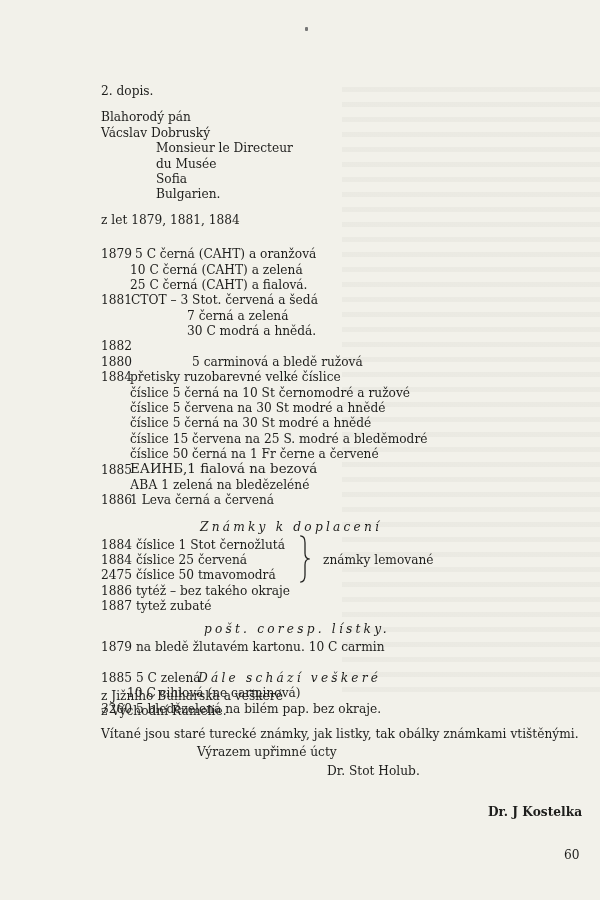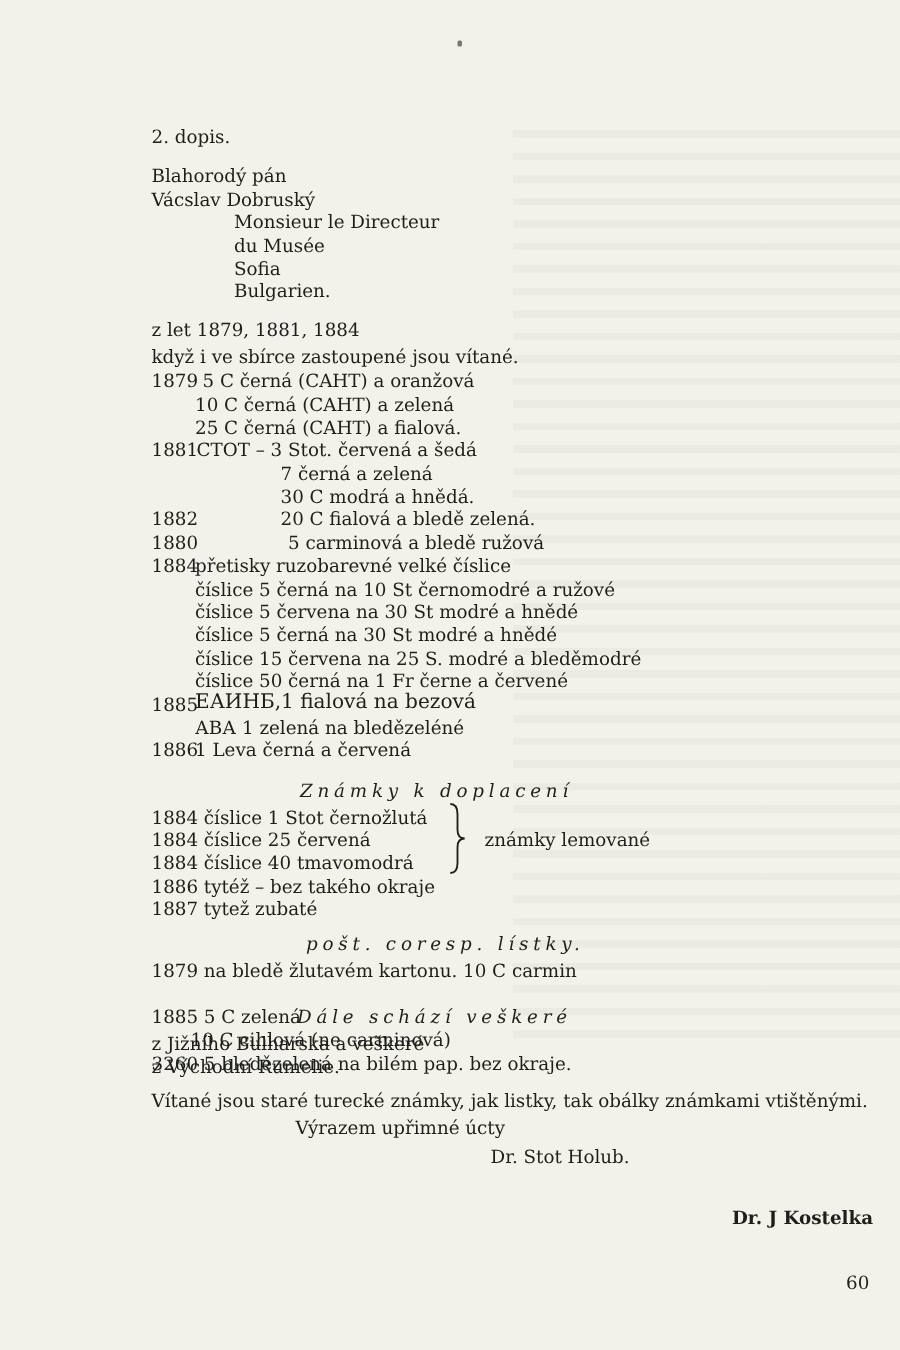--- a/index.html
+++ b/index.html
@@ -34,51 +34,49 @@
   <div class="line" style="left:89px;top:84px">2. dopis.</div>
 
   <div class="line" style="left:89px;top:110px">Blahorodý pán</div>
   <div class="line" style="left:89px;top:126px">Vácslav Dobruský</div>
   <div class="line" style="left:144px;top:141px">Monsieur le Directeur</div>
   <div class="line" style="left:144px;top:157px">du Musée</div>
   <div class="line" style="left:144px;top:172px">Sofia</div>
   <div class="line" style="left:144px;top:187px">Bulgarien.</div>
 
   <div class="line" style="left:89px;top:213px">z let 1879, 1881, 1884</div>
-  <div class="line" style="left:89px;top:231px">když i ve sbírce zastoupené jsou vítané.</div>
 
   <div class="line" style="left:89px;top:247px">1879</div>
   <div class="line" style="left:123px;top:247px">5 C černá (CAHT) a oranžová</div>
   <div class="line" style="left:118px;top:263px">10 C černá (CAHT) a zelená</div>
   <div class="line" style="left:118px;top:278px">25 C černá (CAHT) a fialová.</div>
   <div class="line" style="left:89px;top:293px">1881</div>
   <div class="line" style="left:119px;top:293px">CTOT –   3 Stot. červená a šedá</div>
   <div class="line" style="left:175px;top:309px">7   černá a zelená</div>
   <div class="line" style="left:175px;top:324px">30 C modrá a hnědá.</div>
   <div class="line" style="left:89px;top:339px">1882</div>
-  <div class="line" style="left:175px;top:339px">20 C fialová a bledě zelená.</div>
   <div class="line" style="left:89px;top:355px">1880</div>
   <div class="line" style="left:180px;top:355px">5 carminová a bledě ružová</div>
   <div class="line" style="left:89px;top:370px">1884</div>
   <div class="line" style="left:118px;top:370px">přetisky ruzobarevné velké číslice</div>
   <div class="line" style="left:118px;top:386px">číslice  5 černá na 10 St černomodré a ružové</div>
   <div class="line" style="left:118px;top:401px">číslice  5 červena na 30 St modré a hnědé</div>
   <div class="line" style="left:118px;top:416px">číslice  5 černá na 30 St modré a hnědé</div>
   <div class="line" style="left:118px;top:432px">číslice 15 červena na 25 S. modré a bleděmodré</div>
   <div class="line" style="left:118px;top:447px">číslice 50 černá na 1 Fr černe a červené</div>
   <div class="line" style="left:89px;top:463px">1885</div>
   <div class="line" style="left:118px;top:462px;font-size:13.4px">ЕАИНБ,1 fialová na bezová</div>
   <div class="line" style="left:118px;top:478px">АВА      1 zelená na bledězeléné</div>
   <div class="line" style="left:89px;top:493px">1886</div>
   <div class="line" style="left:118px;top:493px">1 Leva černá a červená</div>
 
   <div class="line spaced" style="left:188px;top:520px">Známky k doplacení</div>
   <div class="line" style="left:89px;top:538px">1884 číslice  1 Stot černožlutá</div>
   <div class="line" style="left:89px;top:553px">1884 číslice 25 červená</div>
-  <div class="line" style="left:89px;top:568px">1884 číslice 40 tmavomodrá</div>
+  <div class="line" style="left:89px;top:568px">2475 číslice 50 tmavomodrá</div>
   <div class="line" style="left:89px;top:584px">1886 tytéž – bez takého okraje</div>
   <div class="line" style="left:89px;top:599px">1887 tytež zubaté</div>
   <svg class="brace" style="top:535px" viewBox="0 0 14 50">
     <path d="M2 1 Q7 1 7 8 L7 19 Q7 25 12 25 Q7 25 7 31 L7 42 Q7 49 2 49" fill="none" stroke="#1e1e1c" stroke-width="1.3"></path>
   </svg>
   <div class="line" style="left:311px;top:553px">známky lemované</div>
 
   <div class="line spaced" style="left:192px;top:622px">pošt. coresp. lístky.</div>
   <div class="line" style="left:89px;top:640px">1879 na bledě žlutavém kartonu. 10 C carmin</div>
   <div class="line" style="left:89px;top:671px">1885  5 C zelená</div>

